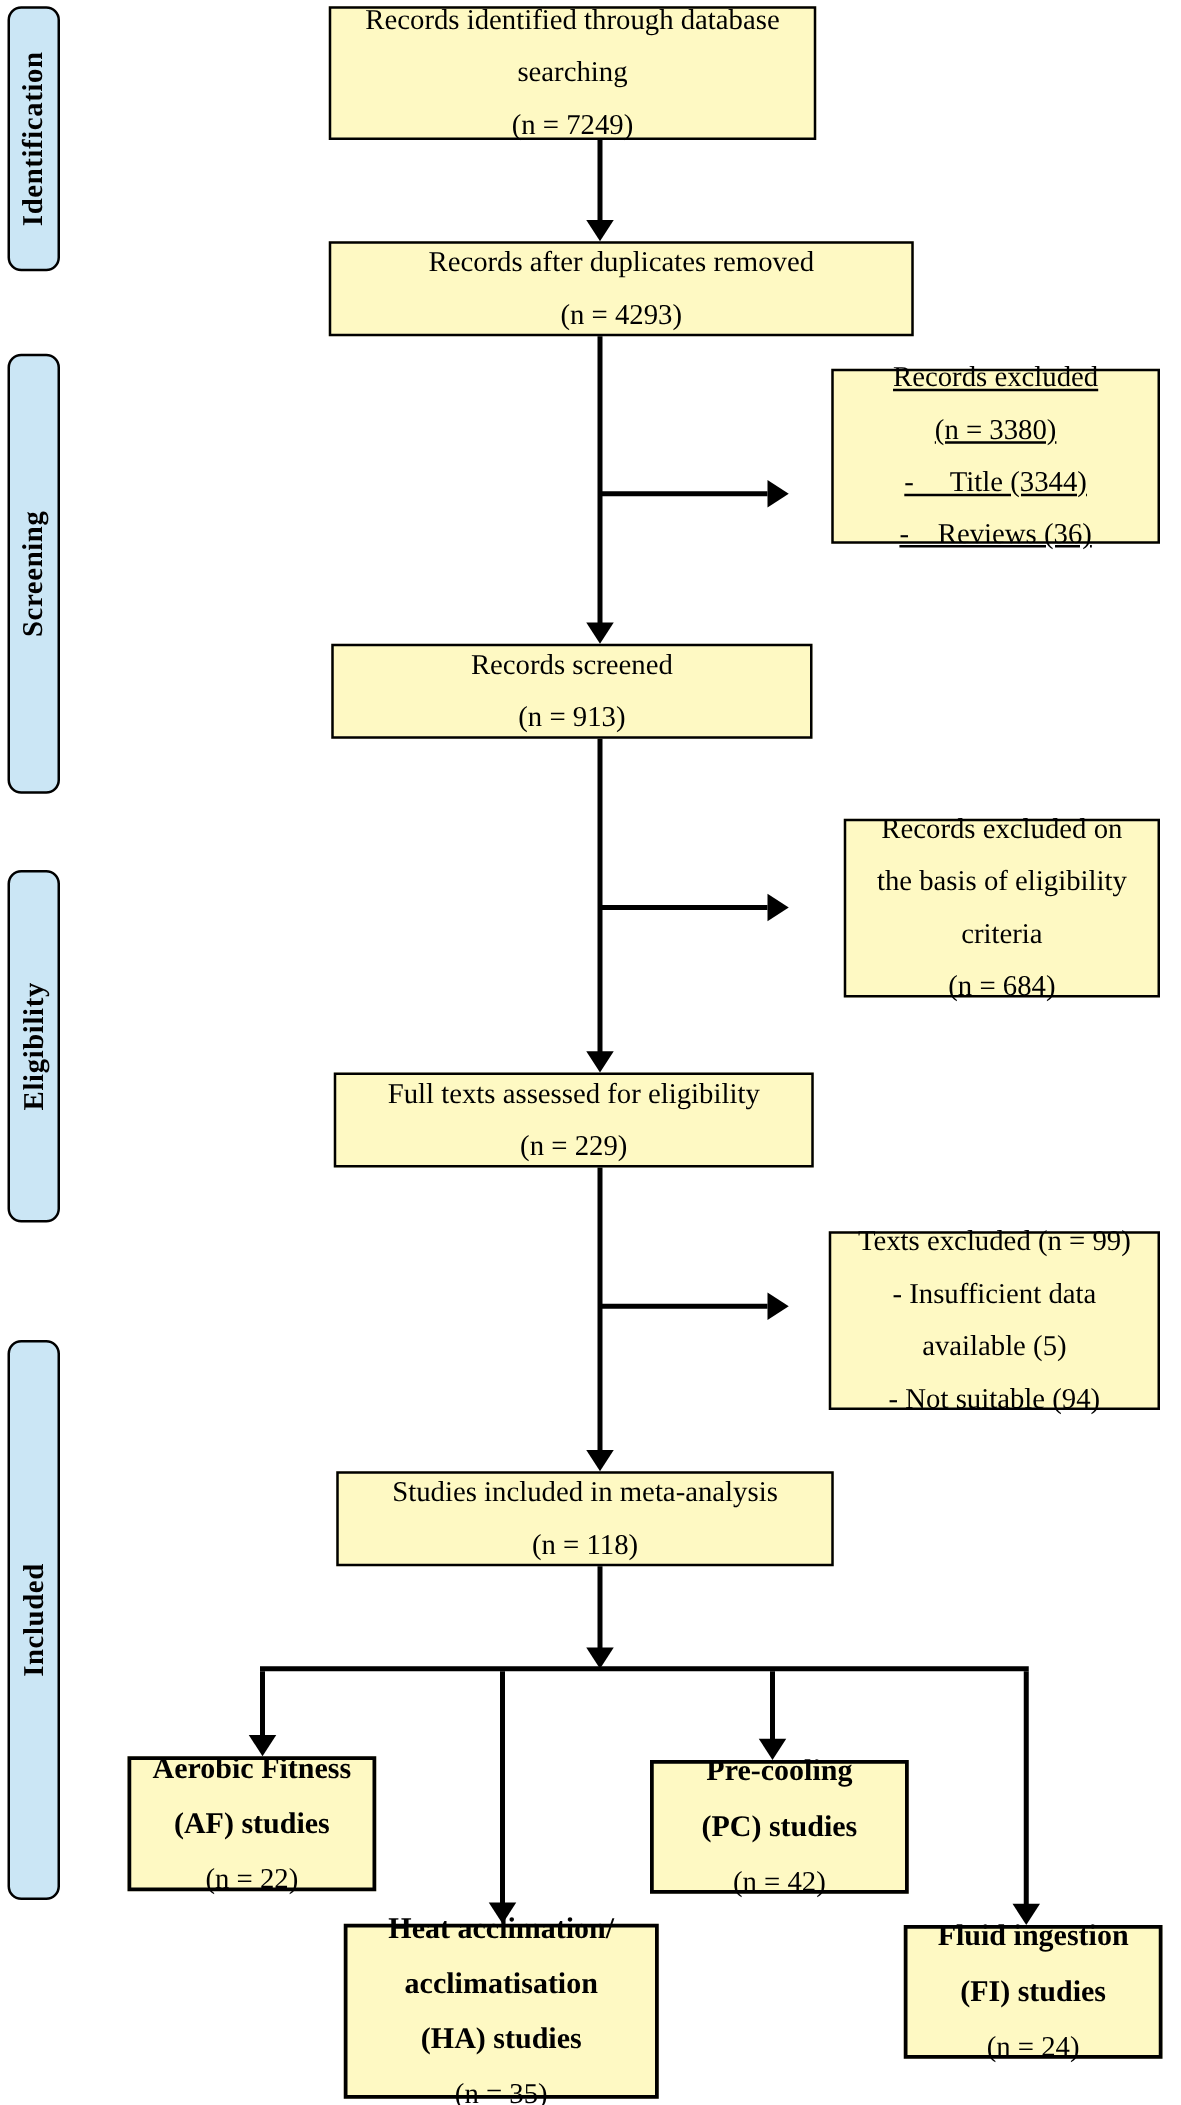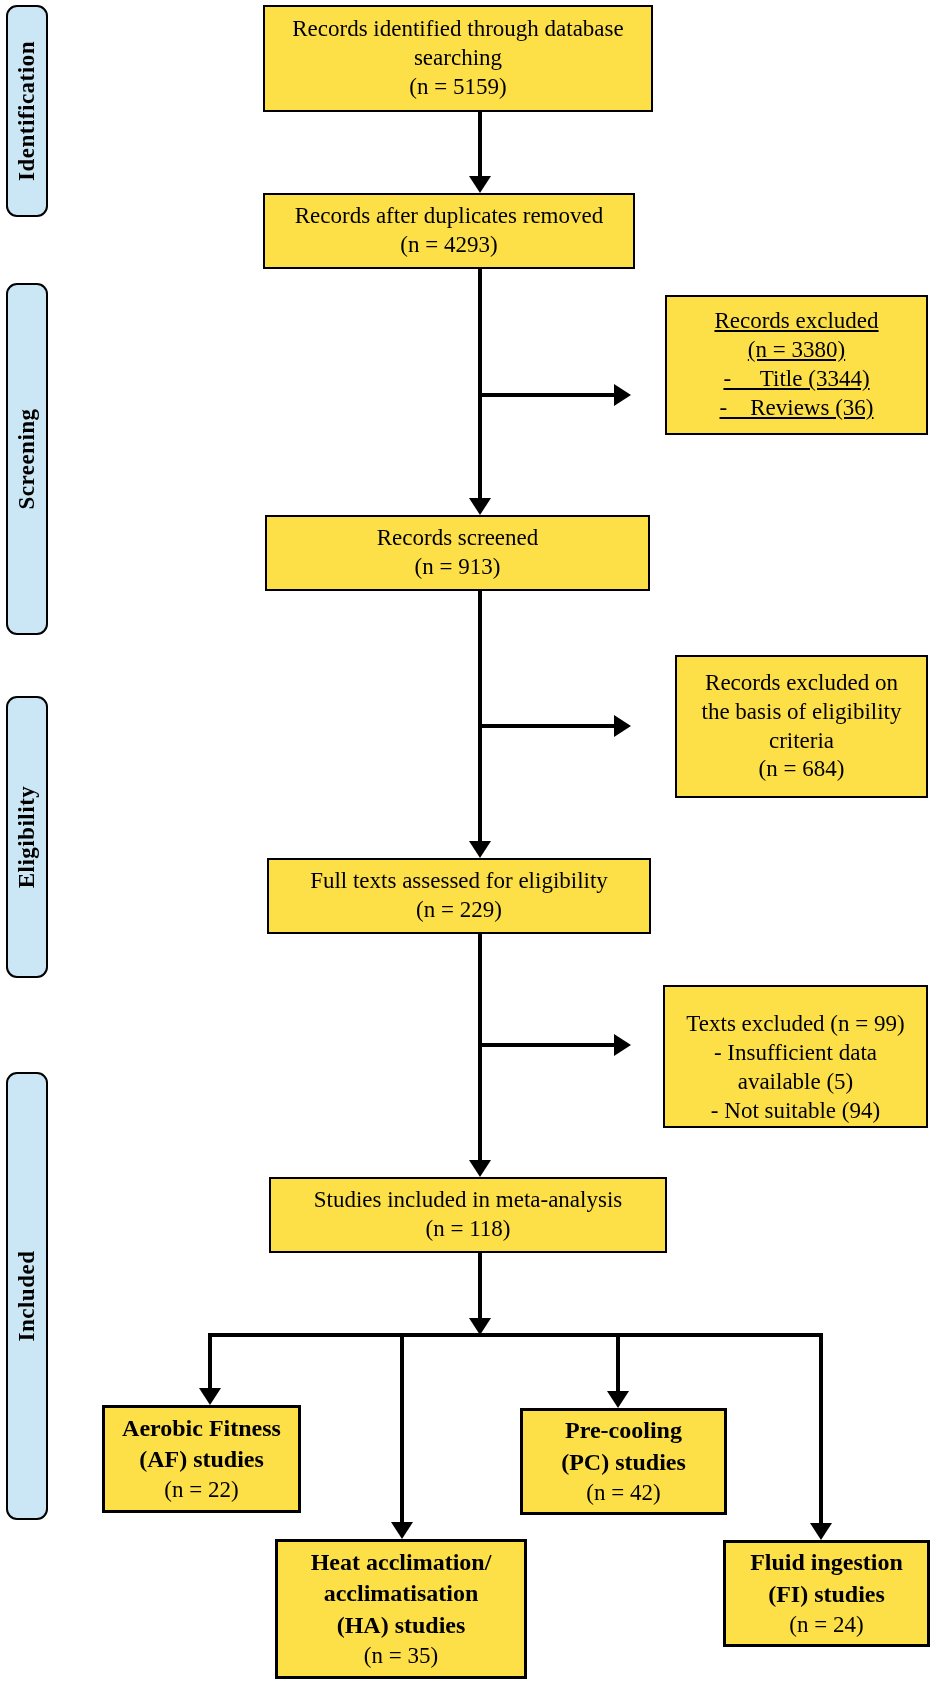--- a/index.html
+++ b/index.html
@@ -1,23 +1,23 @@
 <!DOCTYPE html>
 <html style="--stage-fill: #cbe6f5;"><head>
 <meta charset="utf-8">
 <style>
   html,body{margin:0;padding:0;background:#ffffff;}
   #figure{
     position:relative;width:945px;height:1684px;background:#ffffff;overflow:hidden;
     font-family:"Liberation Serif","DejaVu Serif",serif;color:#000;
   }
   .box{
-    position:absolute;background:#fde047;border:2px solid #000;box-sizing:border-box;
+    position:absolute;background:#fef9c3;border:2px solid #000;box-sizing:border-box;
     display:flex;flex-direction:column;align-items:center;justify-content:center;
-    text-align:center;font-size:23px;line-height:1.26;
+    text-align:center;font-size:23px;line-height:1.26;gap:13px;
   }
   .box span{display:block;}
   .cat{border-width:3px;font-size:24px;line-height:1.3;}
   .cat .bold{font-weight:bold;}
   .cat .count{font-weight:normal;font-size:23px;}
   .stage{
     position:absolute;left:6px;width:42px;background:var(--stage-fill,#cbe6f5);
     border:2px solid #000;border-radius:11px;box-sizing:border-box;
     display:flex;align-items:center;justify-content:center;
   }
@@ -48,24 +48,24 @@
   <div class="stage" style="top:696px;height:282px;">
     <span>Eligibility</span>
   </div>
   <div class="stage" style="top:1072px;height:448px;">
     <span>Included</span>
   </div>
 
   <div class="box" style="left:263px;top:5px;width:390px;height:107px;">
     <span>Records identified through database</span>
     <span>searching</span>
-    <span>(n = 5159)</span>
+    <span>(n = 7249)</span>
   </div>
 
-  <div class="box" style="left:263px;top:193px;width:372px;height:76px;">
+  <div class="box" style="left:263px;top:193px;width:468px;height:76px;">
     <span>Records after duplicates removed</span>
     <span>(n = 4293)</span>
   </div>
 
   <div class="box" style="left:265px;top:515px;width:385px;height:76px;align-items:center;">
     <span>Records screened</span>
     <span>(n = 913)</span>
   </div>
 
   <div class="box" style="left:267px;top:858px;width:384px;height:76px;">
@@ -85,21 +85,21 @@
     <span>-&nbsp;&nbsp;&nbsp;&nbsp;Reviews (36)</span>
   </div>
 
   <div class="box" style="left:675px;top:655px;width:253px;height:143px;">
     <span>Records excluded on</span>
     <span>the basis of eligibility</span>
     <span>criteria</span>
     <span>(n = 684)</span>
   </div>
 
-  <div class="box" style="left:663px;top:985px;width:265px;height:143px;justify-content:flex-end;">
+  <div class="box" style="left:663px;top:985px;width:265px;height:143px;">
     <span>Texts excluded (n = 99)</span>
     <span>- Insufficient data</span>
     <span>available (5)</span>
     <span>- Not suitable (94)</span>
   </div>
 
   <div class="box cat" style="left:102px;top:1405px;width:199px;height:108px;">
     <span class="bold">Aerobic Fitness</span>
     <span class="bold">(AF) studies</span>
     <span class="count">(n = 22)</span>

